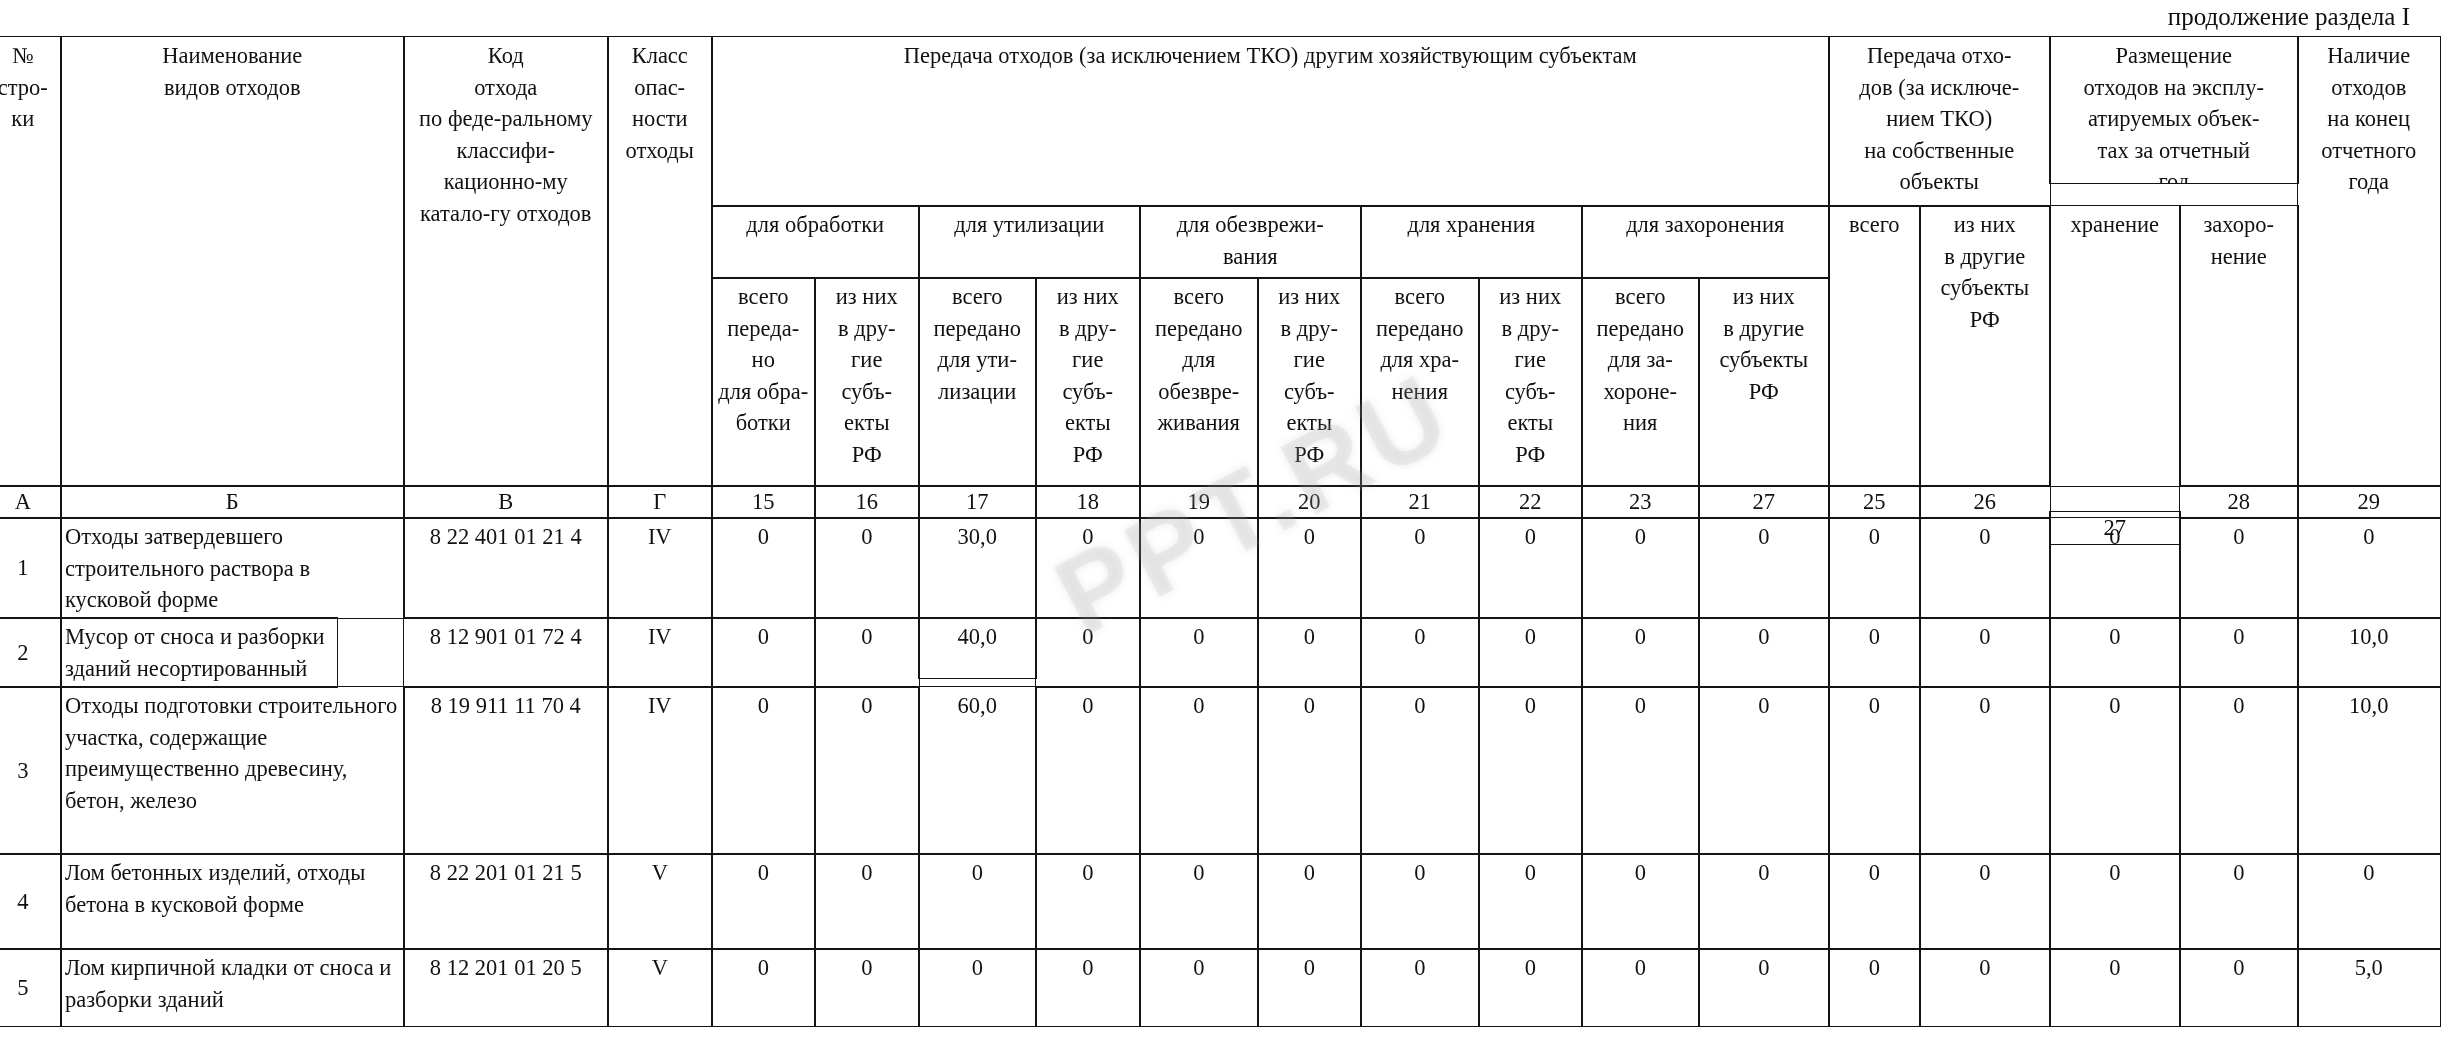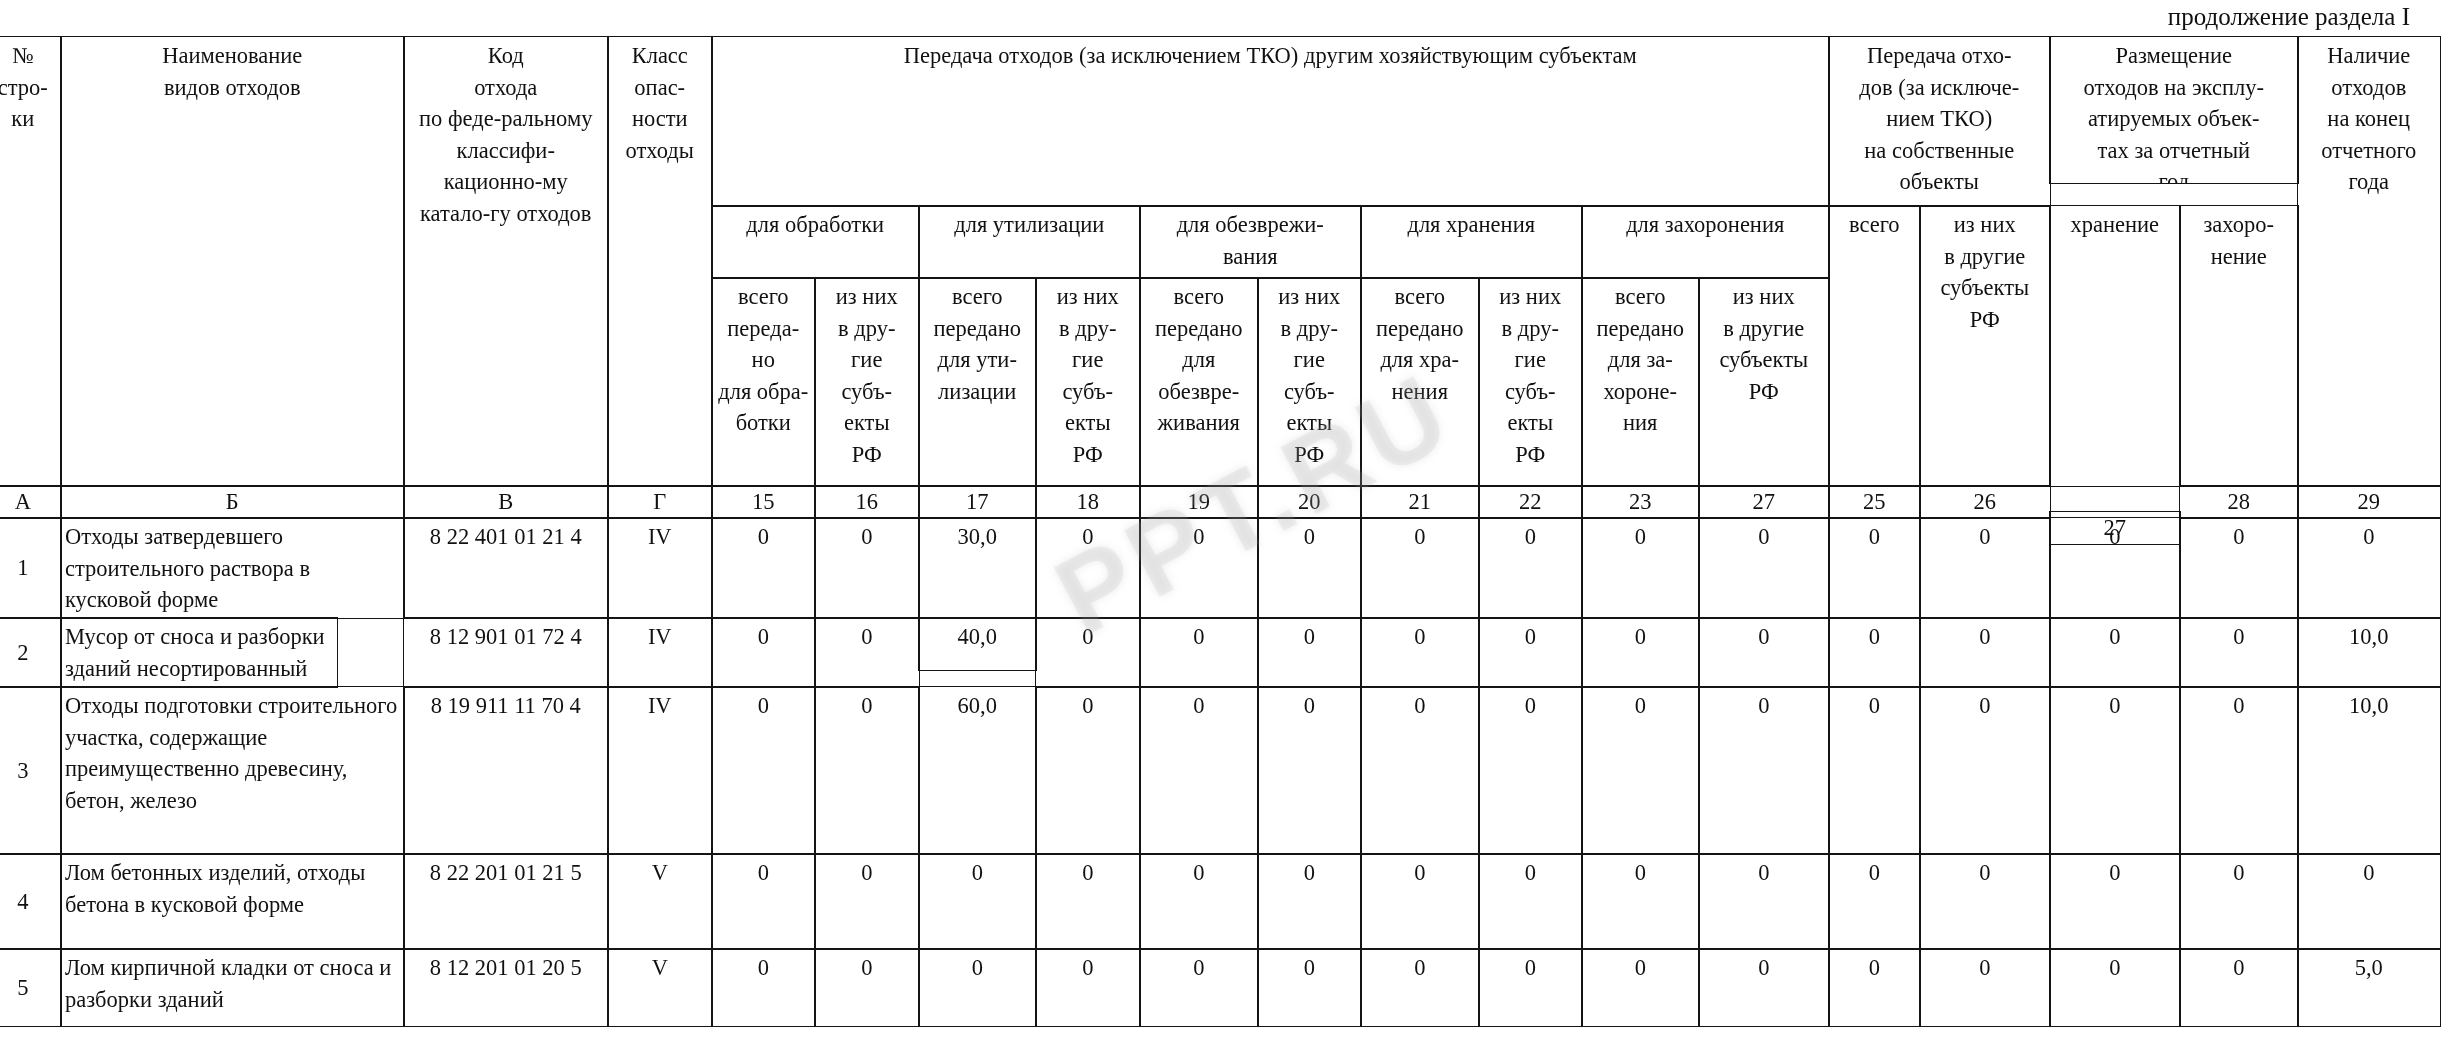--- a/index.html
+++ b/index.html
@@ -314,21 +314,21 @@
     </div>
     <div class="cell " style="left: 607px; top: 617px; width: 105.5px; height: 70.5px;">
       <span class="hdr">IV</span>
     </div>
     <div class="cell " style="left: 711px; top: 617px; width: 104.5px; height: 70.5px;">
       <span class="hdr">0</span>
     </div>
     <div class="cell " style="left: 814px; top: 617px; width: 105.5px; height: 70.5px;">
       <span class="hdr">0</span>
     </div>
-    <div class="cell " style="left: 918px; top: 617px; width: 118.5px; height: 54px;">
+    <div class="cell " style="left: 918px; top: 617px; width: 118.5px; height: 62px;">
       <span class="hdr">40,0</span>
     </div>
     <div class="cell " style="left: 1035px; top: 617px; width: 105.5px; height: 70.5px;">
       <span class="hdr">0</span>
     </div>
     <div class="cell " style="left: 1139px; top: 617px; width: 119.5px; height: 70.5px;">
       <span class="hdr">0</span>
     </div>
     <div class="cell " style="left: 1257px; top: 617px; width: 104.5px; height: 70.5px;">
       <span class="hdr">0</span>

